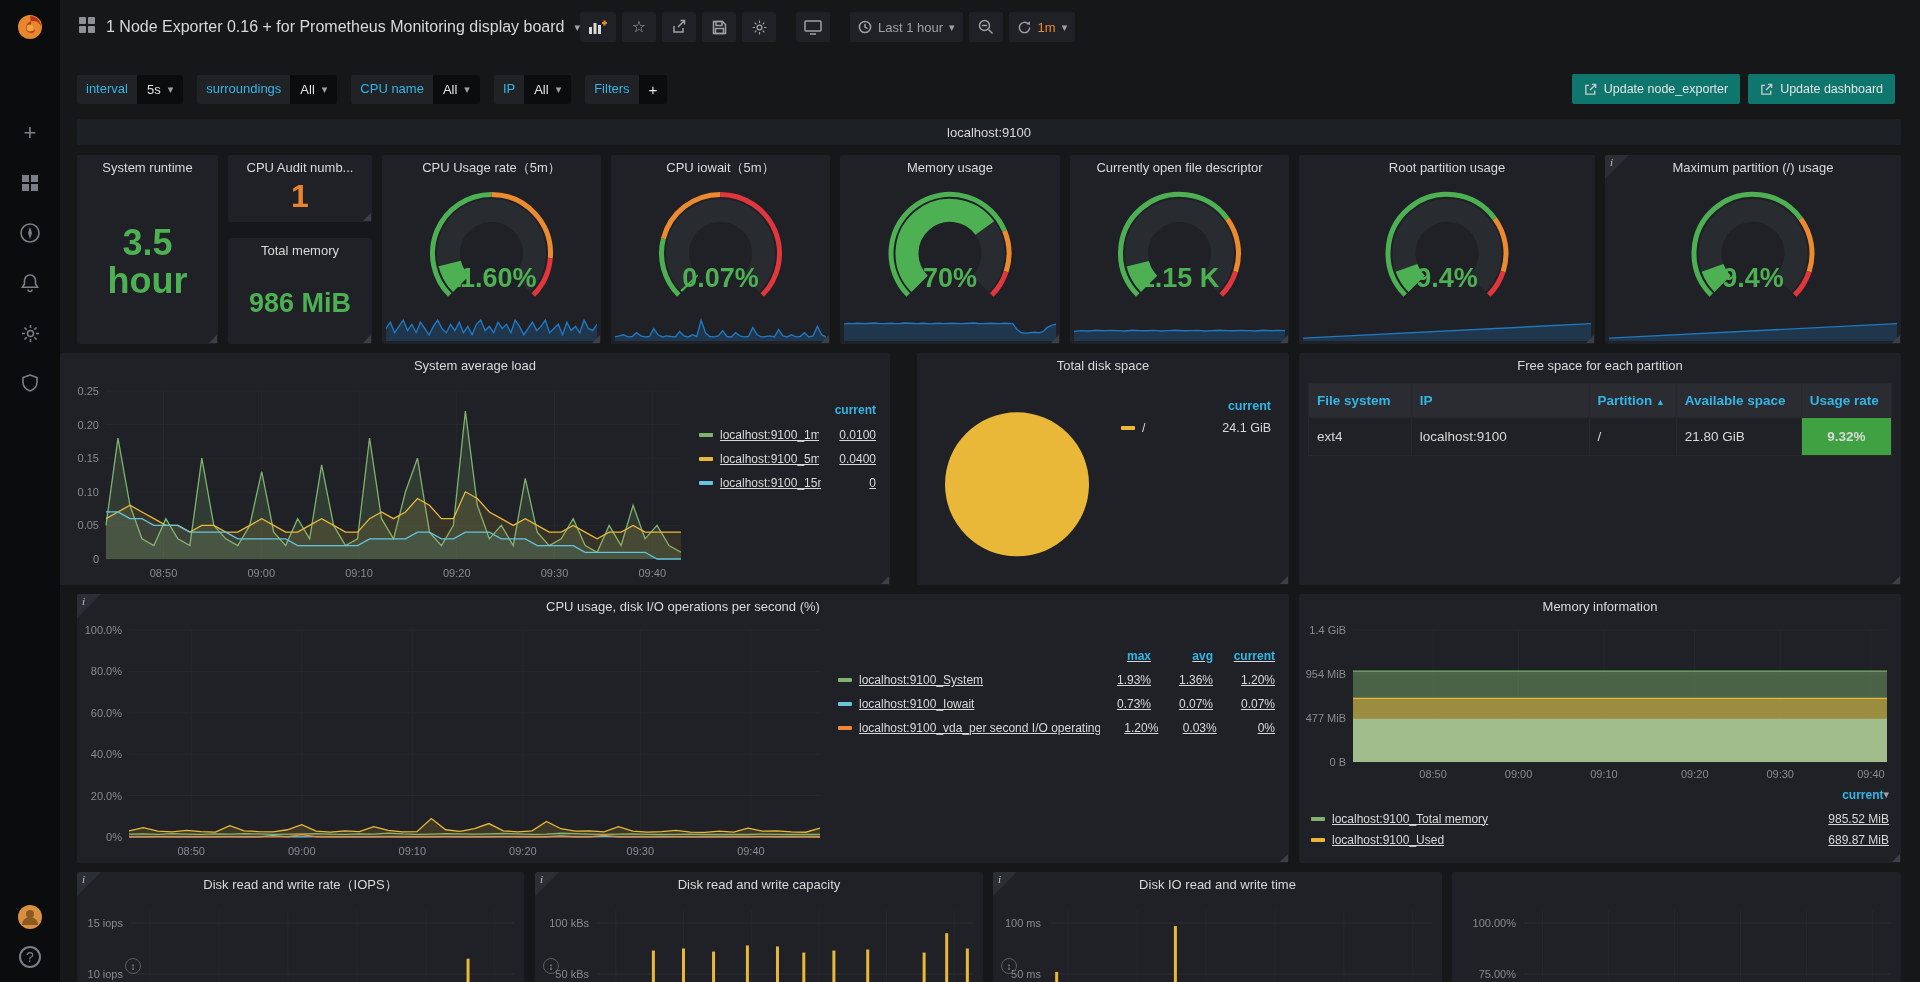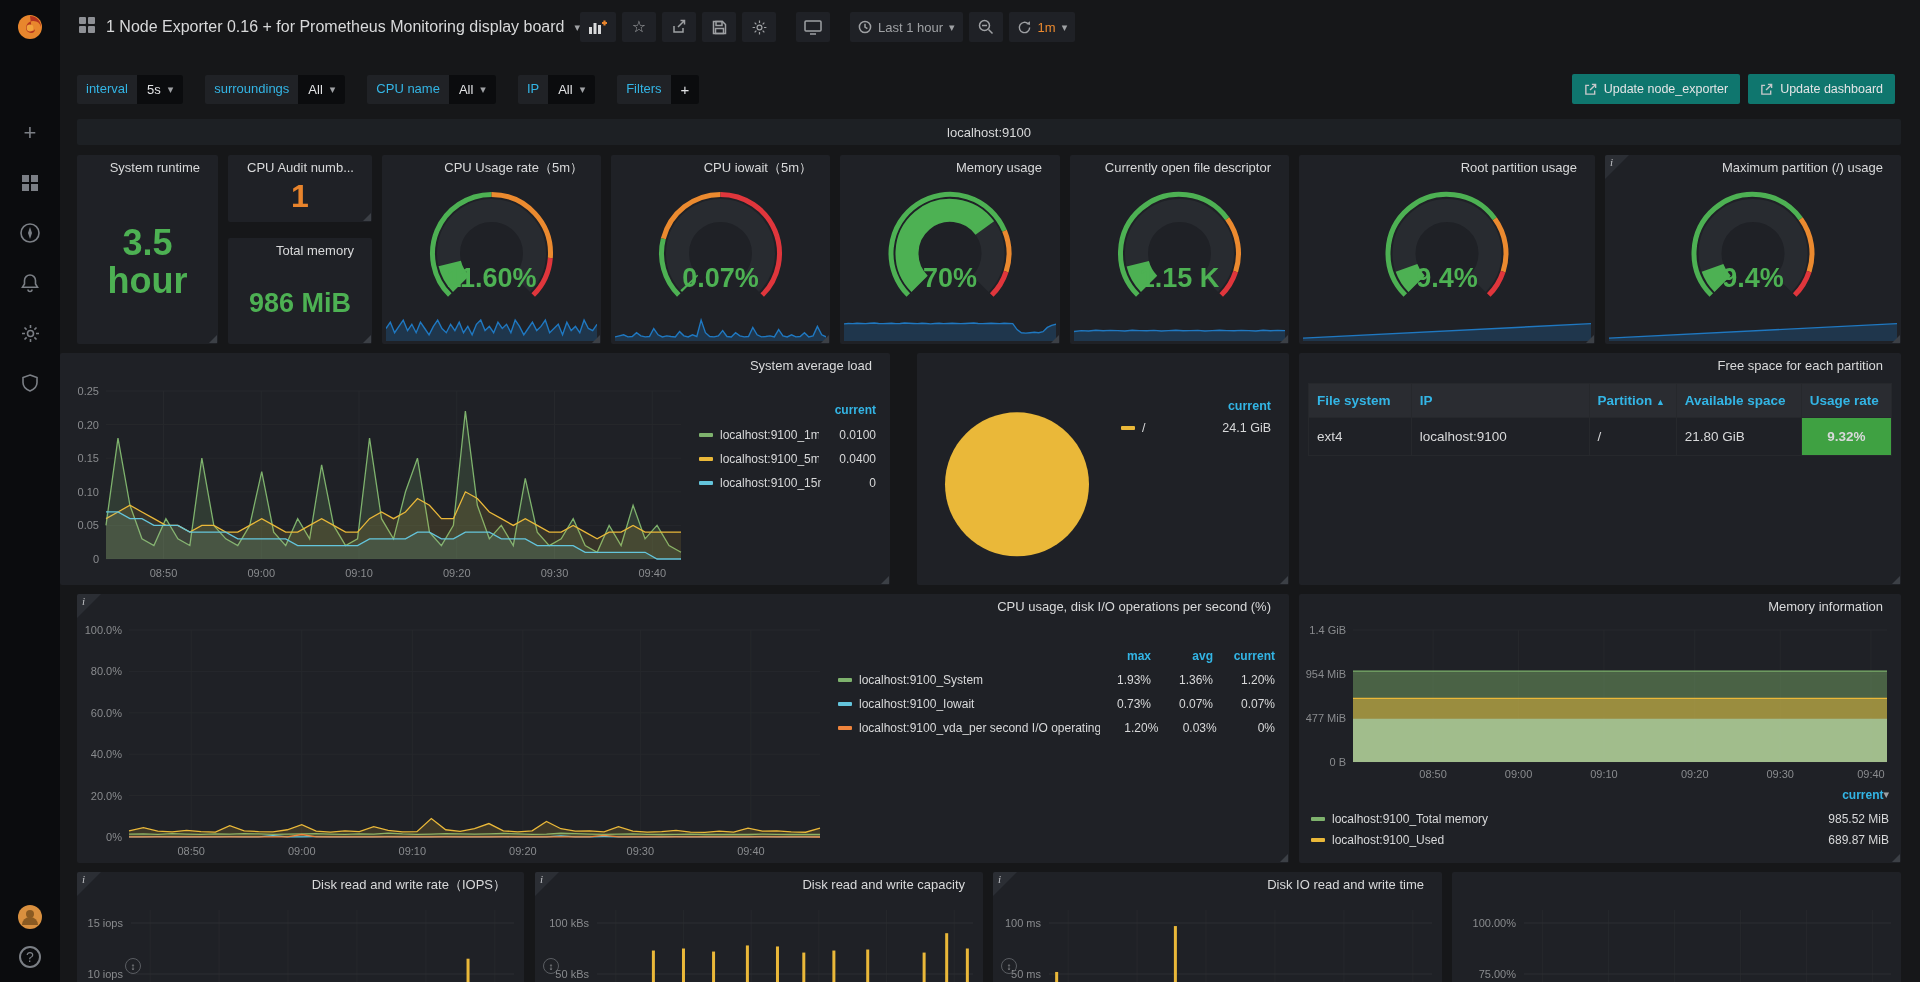--- a/index.html
+++ b/index.html
@@ -20,53 +20,53 @@
   .tb-title { font-size:16px; color:#d8d9da; cursor:pointer; }
   .caret { color:#9fa1a4; font-size:11px; }
   .tb-right { display:flex; align-items:center; gap:6px; }
   .tb-btn { min-width:34px; height:30px; background:#1f2126; border-radius:2px; display:flex; align-items:center; justify-content:center; gap:6px; padding:0 8px; color:#9fa1a4; font-size:13px; cursor:pointer; }
   .tb-btn svg { stroke:#9fa1a4; fill:none; stroke-width:1.5; }
   .tb-btn .uni { font-size:16px; line-height:1; }
   .refresh-int { color:#eb8a2f; }
 
   
   .subbar { position:absolute; left:77px; right:25px; top:72px; height:34px; display:flex; align-items:center; justify-content:space-between; }
-  .vars { display:flex; gap:22px; }
+  .vars { display:flex; gap:14px; }
   .var-ctrl { display:flex; align-items:stretch; background:#202226; border-radius:2px; overflow:hidden; }
   .var-label { padding:6px 9px; color:#33b5e5; font-size:13px; }
   .var-value { background:#0b0c0e; color:#e3e4e6; font-size:13px; padding:6px 10px; display:flex; align-items:center; gap:7px; cursor:pointer; }
   .actions { display:flex; gap:8px; }
   .act-btn { background:#0f766e; border-radius:2px; height:30px; display:flex; align-items:center; gap:7px; padding:0 12px; font-size:12.5px; color:#e3e4e6; cursor:pointer; }
   .act-btn svg { stroke:#c7c8ca; fill:none; stroke-width:1.5; }
 
   
   .row-header { position:absolute; left:77px; top:119px; width:1824px; height:26px; background:#1d2024; display:flex; align-items:center; justify-content:center; font-size:13px; color:#d8d9da; cursor:pointer; border-radius:2px; }
 
   
   .panel { position:absolute; background:#1f2126; border-radius:2px; overflow:hidden; }
-  .panel-title { height:24px; line-height:26px; text-align:right; font-size:13px; color:#d8d9da; white-space:nowrap; overflow:hidden; text-overflow:ellipsis; padding:0 18px; cursor:pointer; }
+  .panel-title { height:24px; line-height:26px; text-align:center; font-size:13px; color:#d8d9da; white-space:nowrap; overflow:hidden; text-overflow:ellipsis; padding:0 18px; cursor:pointer; }
   .resize { position:absolute; right:1px; bottom:1px; width:0; height:0; border-bottom:8px solid #3c4046; border-left:8px solid transparent; cursor:nwse-resize; }
   .info-corner { position:absolute; top:0; left:0; width:0; height:0; border-top:24px solid #2b2e34; border-right:24px solid transparent; cursor:pointer; }
   .info-corner i { position:absolute; top:-23px; left:5px; font-size:11px; color:#c3c5c8; font-style:italic; font-family:"Liberation Serif",serif; }
 
   .stat-value { position:absolute; top:24px; left:0; right:0; bottom:0; display:flex; flex-direction:column; align-items:center; justify-content:center; font-weight:bold; line-height:1.05; }
   .green { color:#4db153; } .orange { color:#e8842c; }
   .fs36 { font-size:36px; } .fs32 { font-size:32px; } .fs28 { font-size:27px; }
 
   .gauge-wrap { position:absolute; top:22px; left:0; right:0; height:134px; }
   .spark-wrap { position:absolute; left:4px; right:4px; bottom:3px; height:26px; }
 
   .panel-body { position:absolute; top:24px; left:0; right:0; bottom:0; display:flex; }
   .chart { position:relative; flex:1 1 auto; }
   .chart-abs { position:absolute; top:24px; left:0; right:0; height:160px; }
 
   
   .legend-side { flex:0 0 auto; padding:26px 14px 0 4px; font-size:12px; }
   .leg-head { display:flex; justify-content:flex-end; gap:0; color:#33b5e5; font-weight:bold; margin-bottom:6px; }
-  .leg-row { display:flex; align-items:center; height:24px; cursor:pointer; }
+  .leg-row { display:flex; align-items:center; height:24px; cursor:pointer;text-decoration:underline; }
   .sw { width:14px; height:4px; border-radius:1px; margin-right:7px; flex:0 0 auto; }
   .leg-lbl { flex:1 1 auto; color:#d8d9da; white-space:nowrap; overflow:hidden; }
   .leg-val { width:58px; text-align:right; color:#d8d9da; }
   .leg-col { width:62px; text-align:right; }
   .leg-colhead { width:62px; text-align:right; color:#33b5e5; font-weight:bold; }
   .legend-below { margin:2px 12px 0 12px; font-size:12px; }
   .legend-below .leg-row { height:21px; }
 
   
   .pie-legend { position:absolute; right:18px; top:46px; width:150px; font-size:12.5px; }
@@ -450,20 +450,21 @@
         <span class="sw" style="background: rgb(100, 197, 220);"></span>
         <span class="leg-lbl">localhost:9100_15m</span>
         <span class="leg-val">0</span>
       </div>
     </div>
   </div>
   <div class="resize"></div>
 </div>
 
 <div class="panel" style="left:917px;top:353px;width:372px;height:232px;">
+  <div class="panel-title">Total disk space</div>
   <div class="panel-body">
     <div class="chart"><svg width="372" height="208">
           <circle cx="100" cy="107.36" r="72" fill="#eab839"></circle>
         </svg></div>
   </div>
   <div class="pie-legend">
     <div class="pie-leg-head">current</div>
     <div class="pie-leg-row">
       <span class="sw" style="background: rgb(234, 184, 57);"></span>
       <span class="leg-lbl">/</span>

